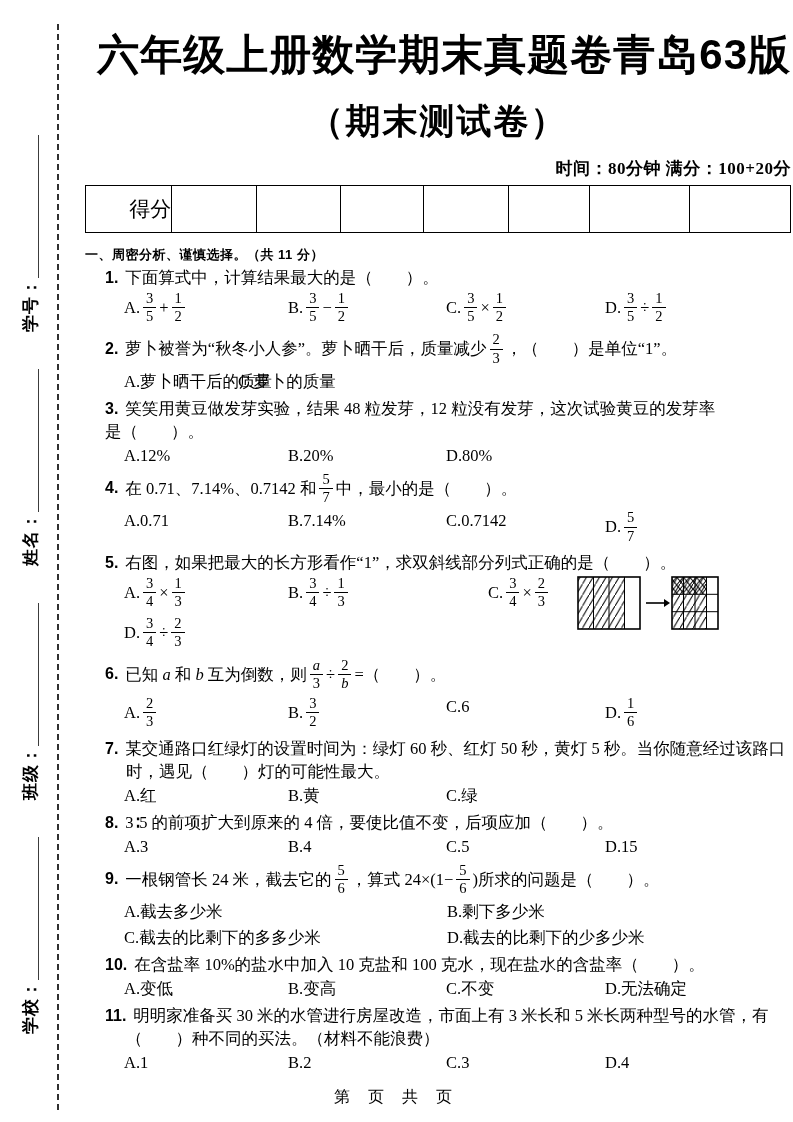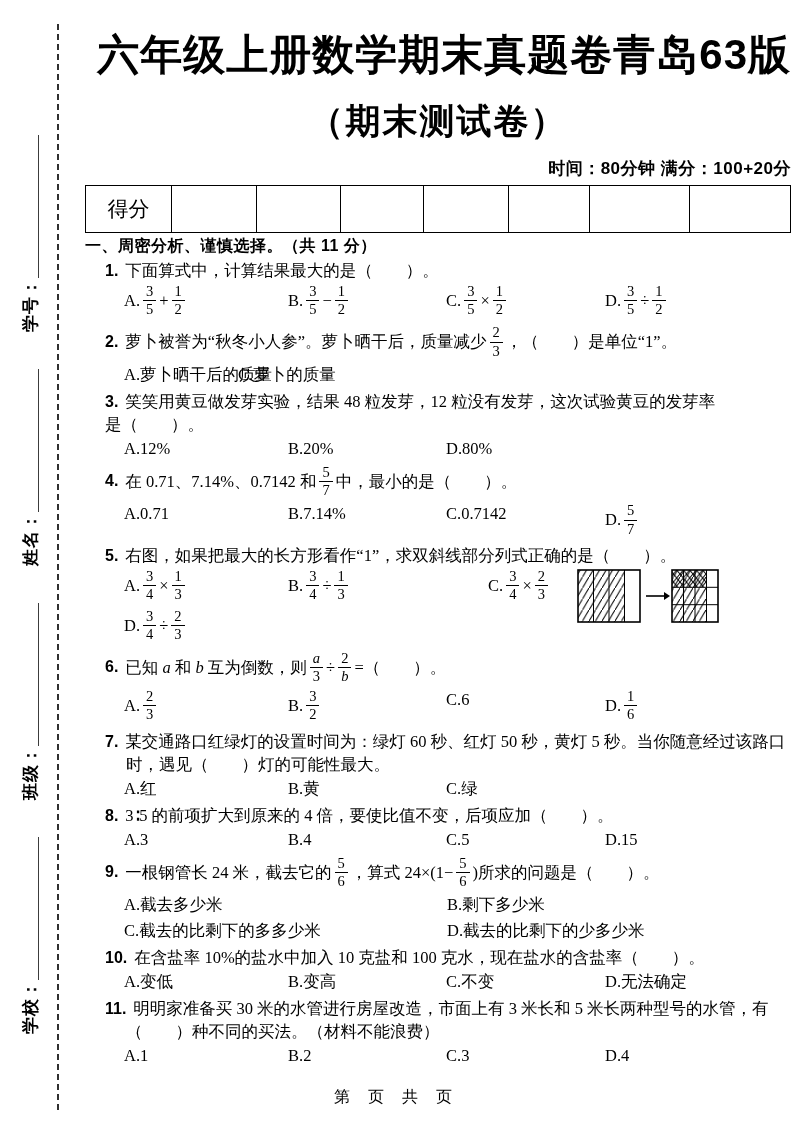--- a/index.html
+++ b/index.html
@@ -30,35 +30,35 @@
   .main{position:absolute;left:85px;top:30px;width:706px;}
   .title{
     text-align:right;font-family:var(--sans);font-weight:700;
     font-size:42px;line-height:50px;letter-spacing:1px;white-space:nowrap;
   }
   .subtitle{
     text-align:center;font-family:var(--sans);font-weight:900;
     font-size:35px;line-height:42px;margin-top:20px;letter-spacing:2px;
   }
   .info-line{
-    text-align:right;font-family:Liberation Sans, sans-serif;font-weight:bold;
+    text-align:right;font-family:Liberation Serif, serif;font-weight:bold;
     font-size:17px;margin-top:15px;letter-spacing:.5px;
   }
   table.score{
     width:100%;border-collapse:collapse;margin-top:5px;
     font-family:var(--sans);font-size:21px;table-layout:fixed;
   }
   table.score td{
     border:1.6px solid #000;text-align:center;padding:0;
   }
   table.score tr.r1 td{height:42px;}
-  table.score tr.r2 td{height:46px;}
+  table.score tr.r2 td{height:46px;text-align:right;}
   .section-heading{
-    font-family:var(--sans);font-weight:bold;font-size:16px;
-    margin-top:3px;letter-spacing:.5px;
+    font-family:var(--sans);font-weight:bold;font-size:13px;
+    margin-top:13px;letter-spacing:.5px;
   }
   
   #question-list{margin-top:2px;}
   .question{margin:0 0 4px 20px;font-size:16.5px;}
   .qline{line-height:23px;}
   .qline.ind1{padding-left:21px;}
   .qnum{font-weight:bold;margin-right:7px;font-family:var(--sans);font-size:16px;}
   .opts{display:grid;margin-left:19px;margin-top:1px;row-gap:3px;}
   .opts .opt{line-height:23px;white-space:nowrap;}
   .opts-four {grid-template-columns:164px 158px 159px 1fr;}

